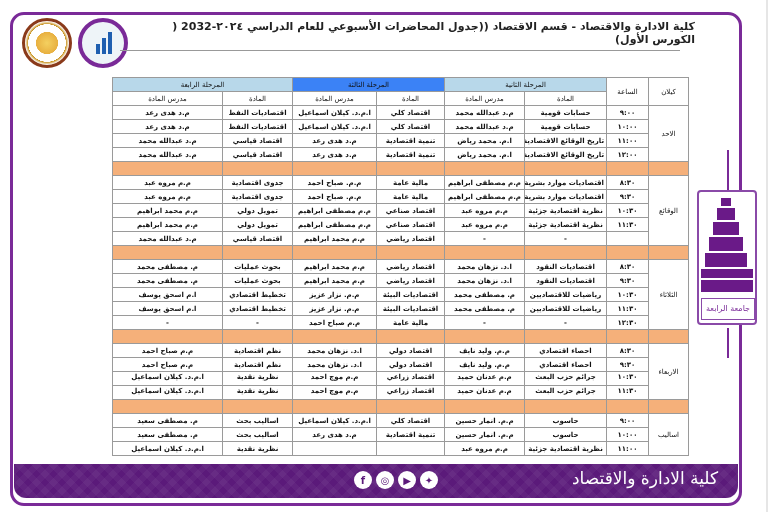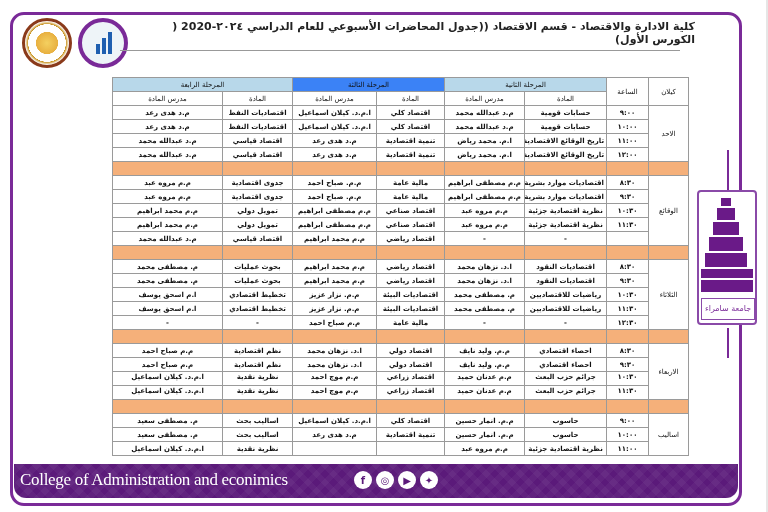--- a/index.html
+++ b/index.html
@@ -81,21 +81,21 @@
 
 <div class="logo logo-1"></div>
 <div class="logo logo-2">
   <div class="bars">
     <span style="left:0;height:10px"></span>
     <span style="left:6px;height:16px"></span>
     <span style="left:12px;height:22px"></span>
   </div>
 </div>
 
-<div class="header-title">كلية الادارة والاقتصاد - قسم الاقتصاد ((جدول المحاضرات الأسبوعي للعام الدراسي ٢٠٢٤-2020 ( الكورس الأول)</div>
+<div class="header-title">كلية الادارة والاقتصاد - قسم الاقتصاد ((جدول المحاضرات الأسبوعي للعام الدراسي ٢٠٢٤-2032 ( الكورس الأول)</div>
 <div class="header-rule"></div>
 
 <table class="sched" id="sched">
   <colgroup>
     <col style="width:40px">
       <col style="width:42px">
     <col style="width:82px">
       <col style="width:80px">
     <col style="width:68px">
       <col style="width:84px">
@@ -360,25 +360,25 @@
 <div class="vline" style="top:150px;height:40px"></div>
 <div class="tower">
   <div class="box"></div>
   <div class="tier" style="left:24px;top:8px;width:10px;height:8px"></div>
   <div class="tier" style="left:20px;top:18px;width:18px;height:12px"></div>
   <div class="tier" style="left:16px;top:32px;width:26px;height:13px"></div>
   <div class="tier" style="left:12px;top:47px;width:34px;height:14px"></div>
   <div class="tier" style="left:8px;top:63px;width:42px;height:14px"></div>
   <div class="tier" style="left:4px;top:79px;width:52px;height:9px"></div>
   <div class="base"></div>
-  <div class="cal">جامعة سامراء</div>
+  <div class="cal">جامعة الرابعة</div>
 </div>
 <div class="vline" style="top:328px;height:30px"></div>
 
 <div class="footer">
-  <div class="footer-en">College of Administration and econimics</div>
   <div class="footer-icons">
     <span>f</span>
     <span>◎</span>
     <span>▶</span>
     <span>✦</span>
   </div>
+  <div class="footer-ar">كلية الادارة والاقتصاد</div>
 </div>
 
 </body></html>

